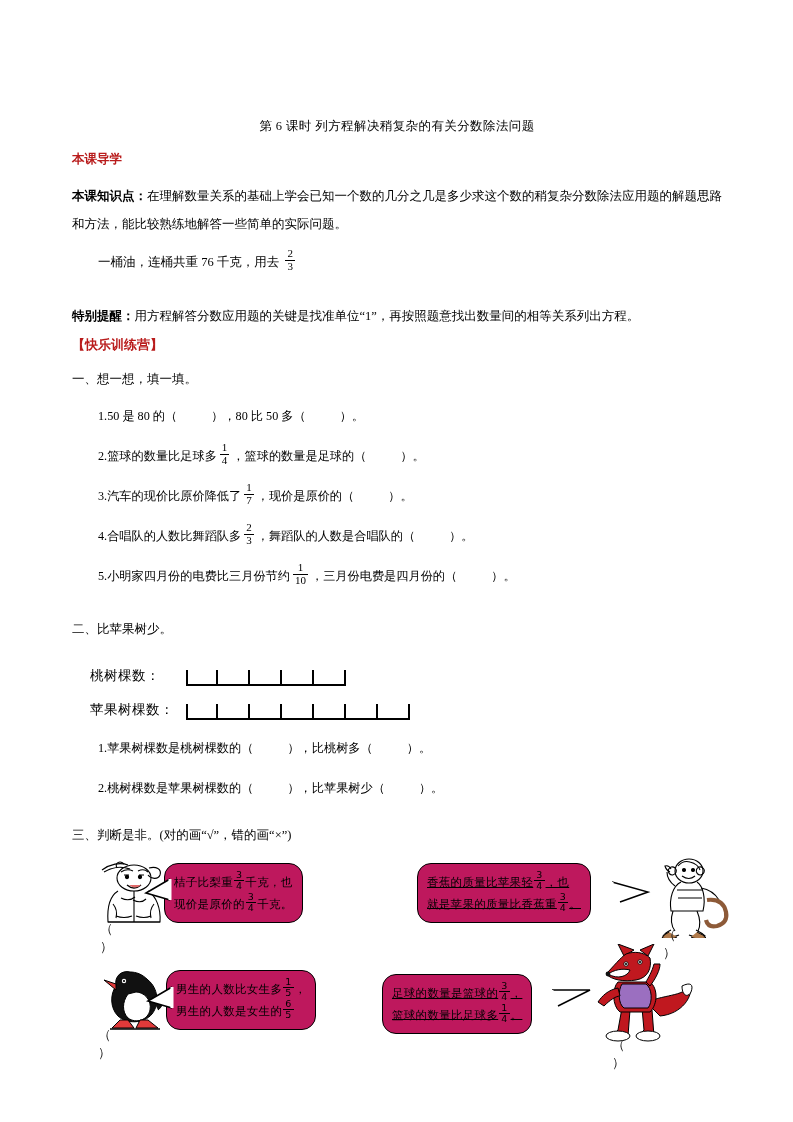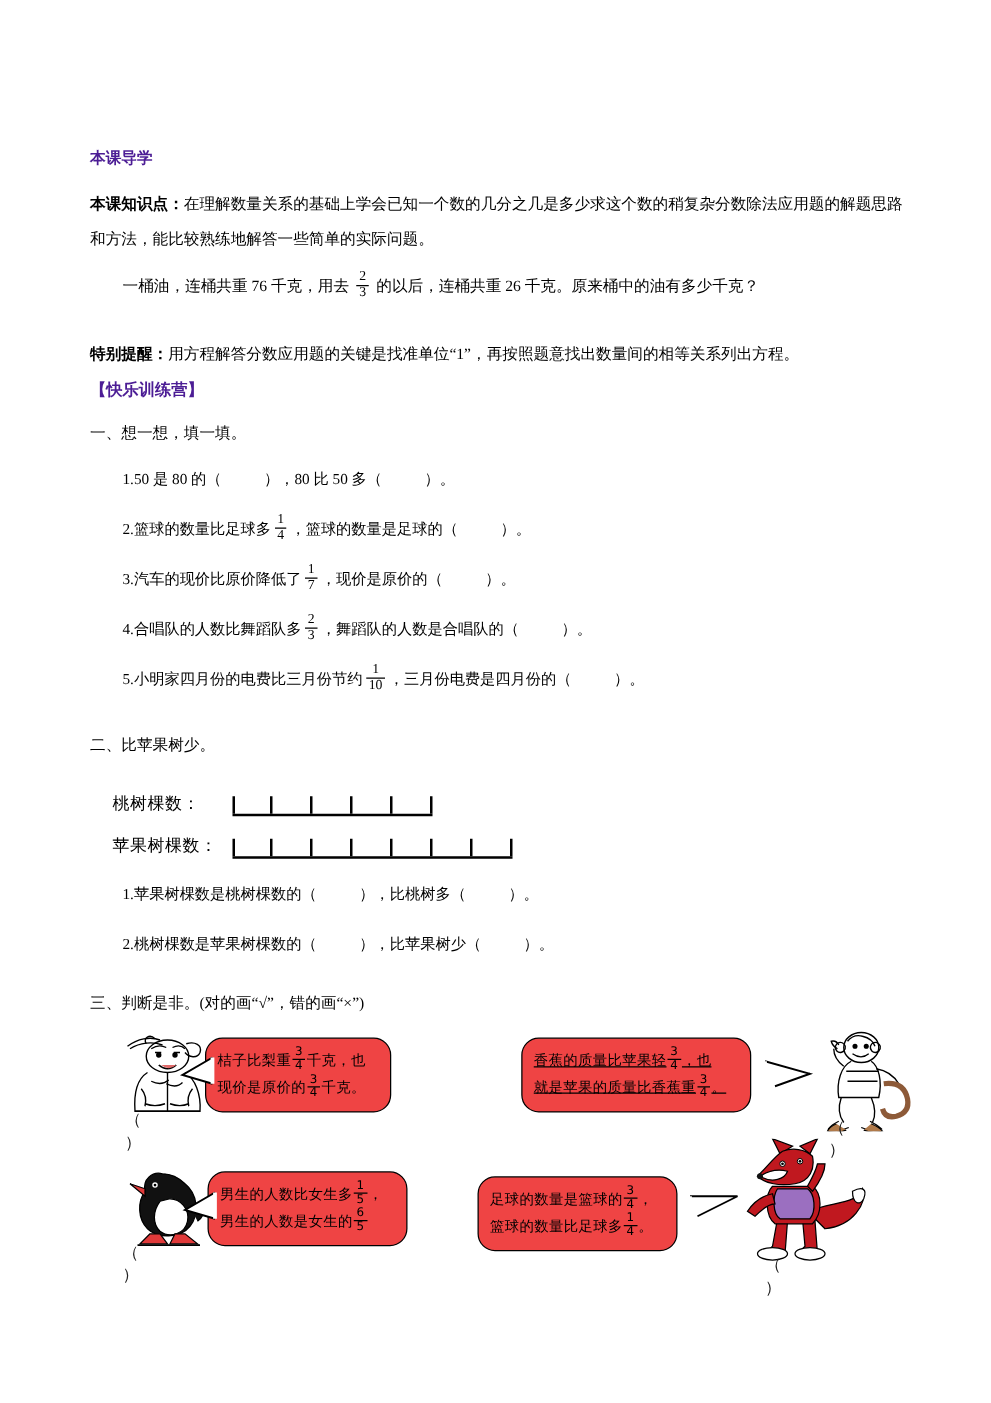--- a/index.html
+++ b/index.html
@@ -30,21 +30,21 @@
 
   
   .doc-title {
     text-align: center;
     font-size: 12.5px;
     letter-spacing: 0.4px;
     margin: 0 0 16px 0;
     font-weight: normal;
   }
   .red-head {
-    color: #4c1d95;
+    color: #b91c1c;
     font-weight: bold;
     font-size: 12.5px;
     margin: 0 0 14px 0;
   }
   .red-head.bracket { font-size: 13px; margin-top: 6px; margin-bottom: 0; font-family: Liberation Serif, serif;}
   .para {
     font-size: 12.5px;
     line-height: 28px;
     margin: 0 0 2px 0;
     text-align: justify;
@@ -108,22 +108,22 @@
   }
 
   
   .judge-area { position: relative; height: 215px; margin-top: 6px; }
   .cartoon-block { position: absolute; }
 
   .bubble {
     position: absolute;
     border: 1.6px solid #000;
     border-radius: 14px;
-    background: #ef4444;
-    padding: 7px 19px 8px 9px;
+    background: #be185d;
+    padding: 7px 9px 8px 9px;
     font-size: 11.5px;
     line-height: 19px;
     font-family: "DejaVu Sans", "Liberation Sans", sans-serif;
     letter-spacing: 0.3px;
     white-space: nowrap;
   }
   .bubble .frac { font-size: 9.5px; vertical-align: -0.45em; margin: 0 1px; }
   .tail { position: absolute; }
 
   .answer-paren {
@@ -136,31 +136,31 @@
 
   .fig { position: absolute; }
   svg { display: block; }
 </style>
 </head>
 <body>
 
 <div class="page">
  <div class="content">
 
+  <div class="doc-title">第 6 课时   列方程解决稍复杂的有关分数除法问题</div>
 
   <div class="red-head">本课导学</div>
 
   <div class="para">
     <span class="bold-lead">本课知识点：</span><span>在理解数量关系的基础上学会已知一个数的几分之几是多少求这个数的稍复杂分数除法应用题的解题思路和方法，能比较熟练地解答一些简单的实际问题。</span>
   </div>
 
   <div class="para indent2" style="margin-top:10px;">
     <span>一桶油，连桶共重 76 千克，用去</span>
     <span class="frac"><span class="num">2</span><span class="den">3</span></span>
-    <span>的以后，连桶共重 26 千克。原来桶中的油有多少千克？</span>
   </div>
 
   <div class="para" style="margin-top:26px;">
     <span class="bold-lead">特别提醒：</span><span>用方程解答分数应用题的关键是找准单位“1”，再按照题意找出数量间的相等关系列出方程。</span>
   </div>
 
   <div class="red-head bracket">【快乐训练营】</div>
 
   <div class="sec-title">一、想一想，填一填。</div>
   <div id="section1-items">
@@ -297,21 +297,21 @@
         <div id="b3l1"><span>男生的人数比女生多</span><span class="frac"><span class="num">1</span><span class="den">5</span></span><span>，</span></div>
         <div id="b3l2"><span>男生的人数是女生的</span><span class="frac"><span class="num">6</span><span class="den">5</span></span><span></span></div>
       </div>
       <svg class="tail" style="left:48px; top:20px;" width="34" height="38" viewBox="0 0 34 38">
         <path d="M30 3 L6 17 L30 24" fill="#fff" stroke="#000" stroke-width="1.6"></path>
         <path d="M30 3 L30 24" stroke="#fff" stroke-width="3"></path>
       </svg>
     </div>
 
     <div class="cartoon-block" style="left:310px; top:112px;">
-      <div class="bubble" style="left:0px; top:8px;">
+      <div class="bubble" style="left:0px; top:8px;text-decoration:underline;">
         <div id="b4l1"><span>足球的数量是篮球的</span><span class="frac"><span class="num">3</span><span class="den">4</span></span><span>，</span></div>
         <div id="b4l2"><span>篮球的数量比足球多</span><span class="frac"><span class="num">1</span><span class="den">4</span></span><span>。</span></div>
       </div>
       <svg class="tail" style="left:168px; top:14px;" width="46" height="40" viewBox="0 0 46 40">
         <path d="M2 10 L40 10 L8 26" fill="#fff" stroke="#000" stroke-width="1.5"></path>
         <path d="M2 10 L2 26" stroke="#fff" stroke-width="3"></path>
       </svg>
       <div class="fig" style="left:208px; top:-22px;">
         <svg width="110" height="105" viewBox="0 0 110 105">
 

